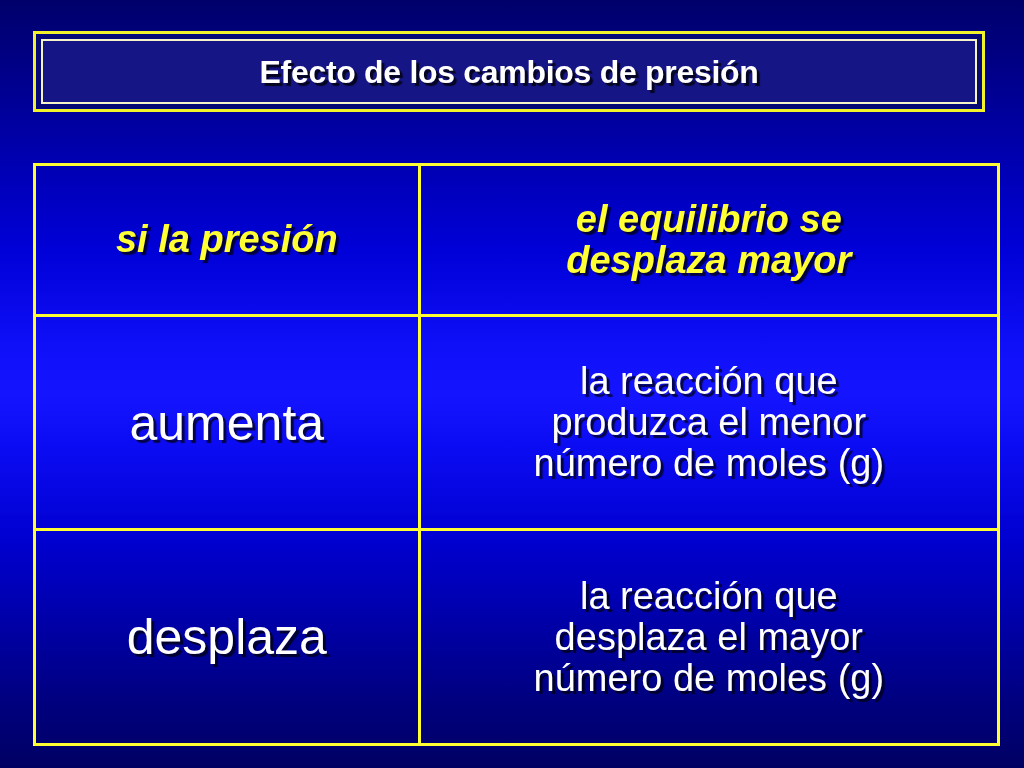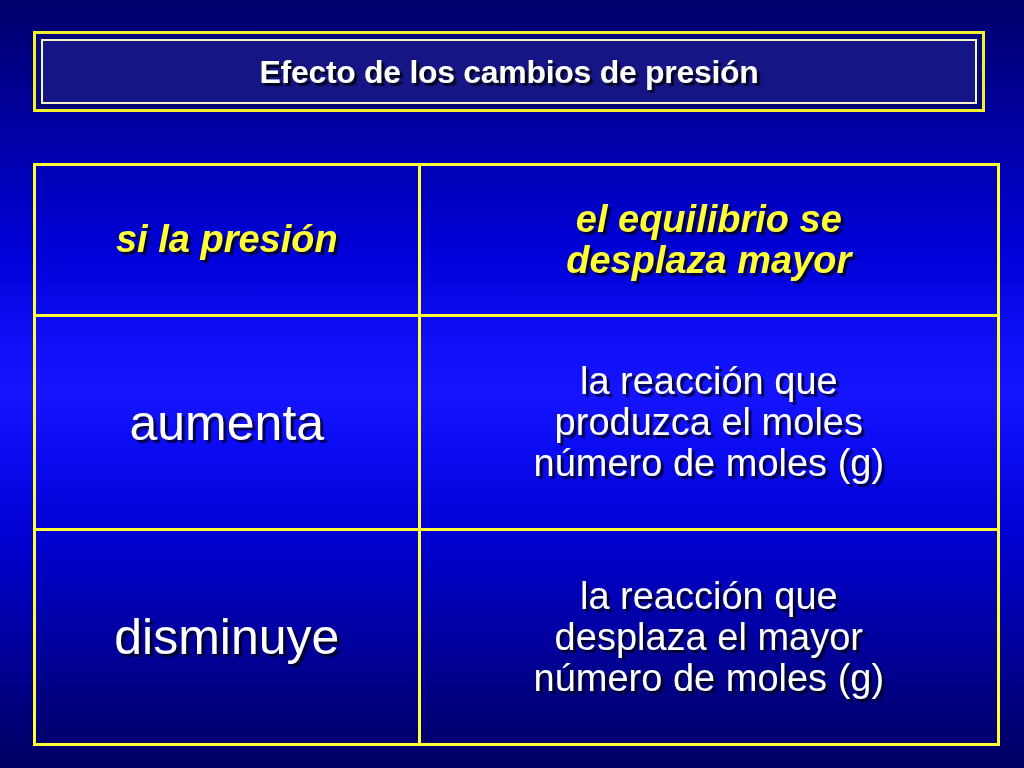--- a/index.html
+++ b/index.html
@@ -145,28 +145,28 @@
             <span class="cell-text hdr">desplaza mayor</span>
           </td>
         </tr>
 
         <tr class="body-row">
           <td class="col-left">
             <span class="cell-text body-cell label">aumenta</span>
           </td>
           <td class="col-right">
             <span class="cell-text body-cell">la reacción que</span>
-            <span class="cell-text body-cell">produzca el moles</span>
+            <span class="cell-text body-cell">produzca el menor</span>
             <span class="cell-text body-cell">número de moles (g)</span>
           </td>
         </tr>
 
         <tr class="body-row">
           <td class="col-left">
-            <span class="cell-text body-cell label">disminuye</span>
+            <span class="cell-text body-cell label">desplaza</span>
           </td>
           <td class="col-right">
             <span class="cell-text body-cell">la reacción que</span>
             <span class="cell-text body-cell">desplaza el mayor</span>
             <span class="cell-text body-cell">número de moles (g)</span>
           </td>
         </tr>
       </tbody>
     </table>
   </div>

